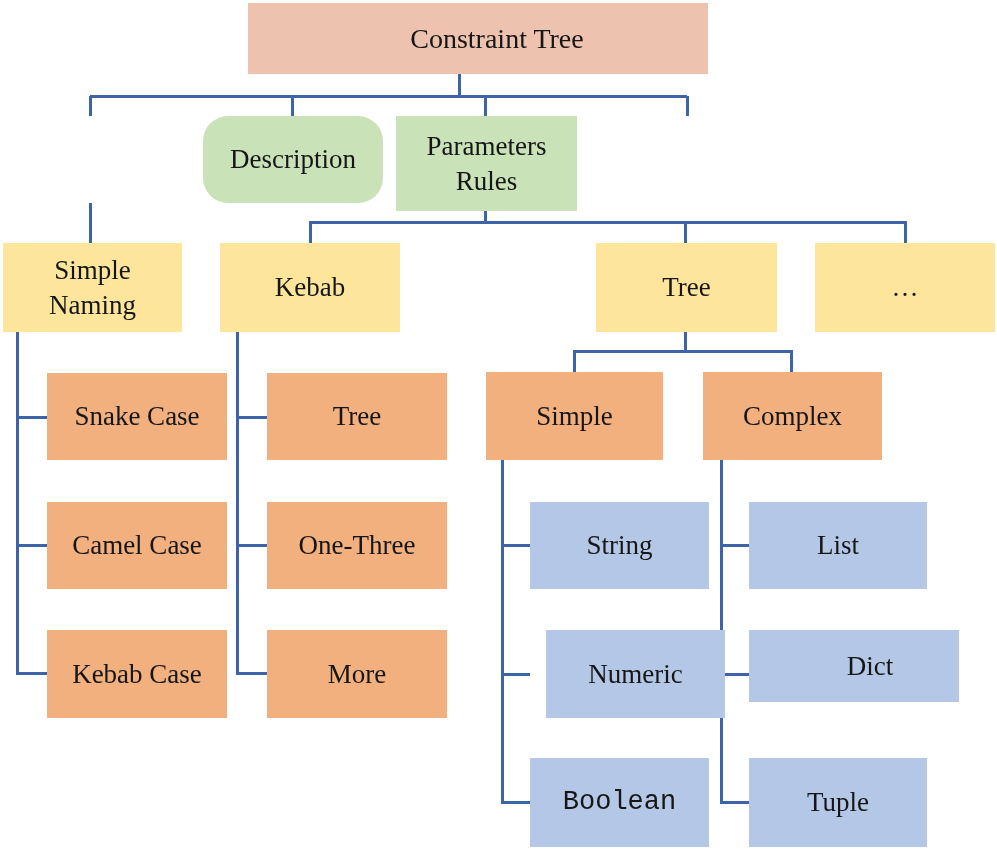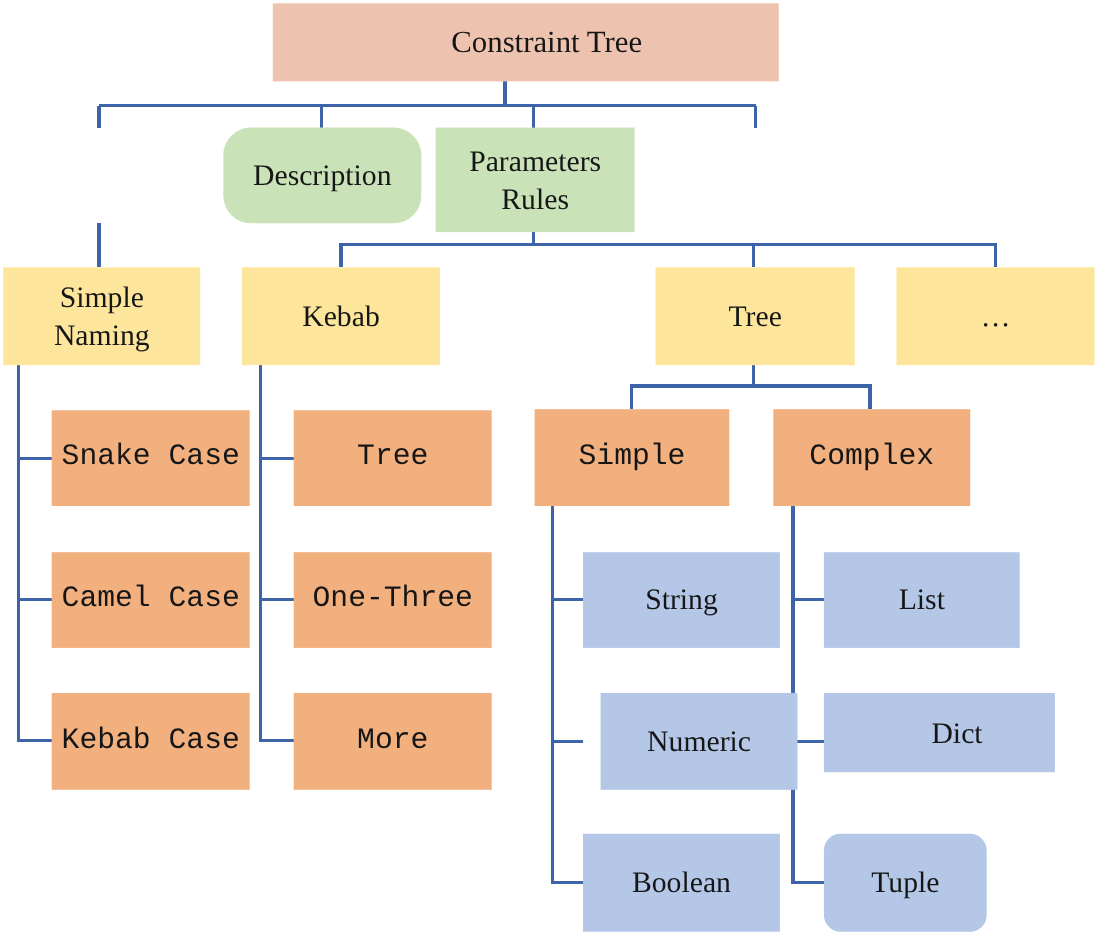--- a/index.html
+++ b/index.html
@@ -16,21 +16,21 @@
        font-family:"Liberation Serif", serif;color:var(--ink);}
   .stage{position:absolute;left:0;top:0;width:997px;height:850px;}
   svg.wires{position:absolute;left:0;top:0;}
   svg.wires path{stroke:var(--line);stroke-width:3;fill:none;}
   .node{position:absolute;display:flex;align-items:center;justify-content:center;
         text-align:center;font-size:27px;line-height:1.28;}
   .node .lbl{white-space:pre-line;}
   .pink{background:var(--pink);}
   .green{background:var(--green);}
   .yellow{background:var(--yellow);}
-  .orange{background:var(--orange);font-family:Liberation Mono, monospace;}
+  .orange{background:var(--orange);}
   .blue{background:var(--blue);}
 
   #n-constraint{left:248px;top:3px;width:422px;height:71px;font-size:28px;padding-left:38px;}
   #n-nameconv  {left:3px;  top:116px;width:179px;height:87px;}
   #n-descr     {left:203px;top:116px;width:180px;height:87px;border-radius:25px;}
   #n-params    {left:396px;top:116px;width:181px;height:95px;}
   #n-output    {left:598px;top:116px;width:179px;height:87px;}
 
   #n-simplenaming{left:3px;  top:243px;width:179px;height:89px;}
   #n-count       {left:220px;top:243px;width:180px;height:89px;}
@@ -44,22 +44,22 @@
   #n-kebab {left:47px; top:630px;width:180px;height:88px;}
   #n-more  {left:267px;top:630px;width:180px;height:88px;}
 
   #n-simple {left:486px;top:372px;width:177px;height:88px;}
   #n-complex{left:703px;top:372px;width:179px;height:88px;}
 
   #n-string {left:530px;top:502px;width:179px;height:87px;}
   #n-list   {left:749px;top:502px;width:178px;height:87px;}
   #n-numeric{left:530px;top:630px;width:179px;height:88px;margin-left:16px;}
   #n-dict   {left:749px;top:630px;width:178px;height:72px;padding-left:32px;}
-  #n-boolean{left:530px;top:758px;width:179px;height:89px;}
-  #n-tuple  {left:749px;top:758px;width:148px;height:89px;border-radius:15px;}
+  #n-boolean{left:530px;top:758px;width:179px;height:89px;font-family:Liberation Mono, monospace;}
+  #n-tuple  {left:749px;top:758px;width:178px;height:89px;}
 </style>
 </head>
 <body>
 
 <div class="stage">
 
   <svg class="wires" width="997" height="850" viewBox="0 0 997 850" shape-rendering="crispEdges">
     <path d="M459 74 V96"></path>
     <path d="M90 96 H687"></path>
     <path d="M90 96 V116"></path>

